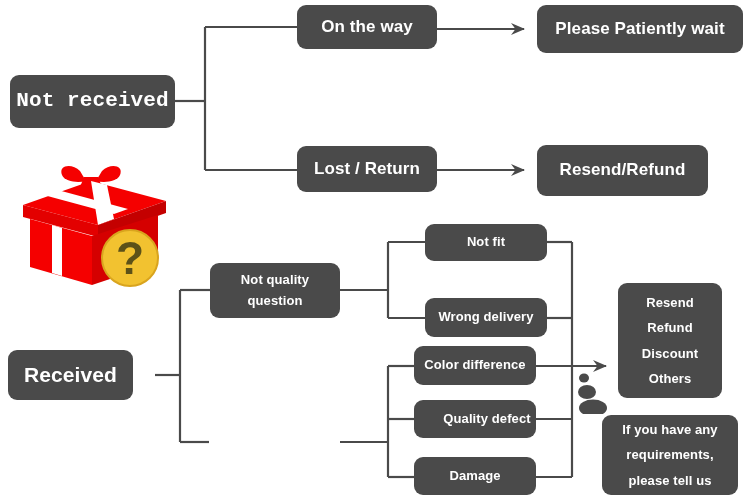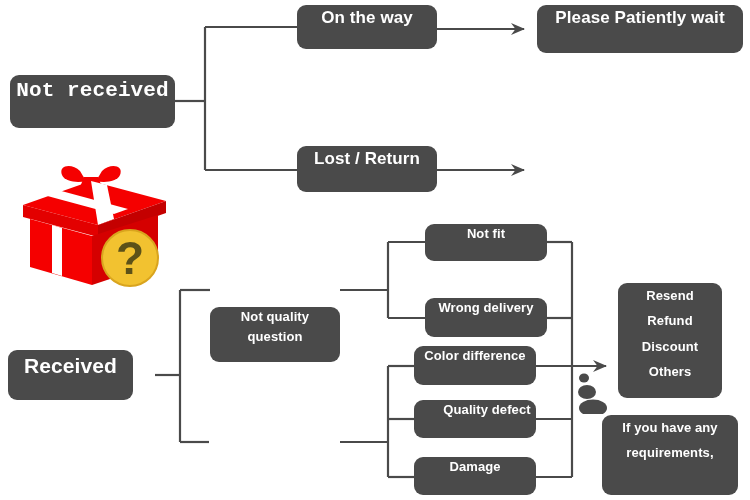--- a/index.html
+++ b/index.html
@@ -29,21 +29,21 @@
   }
   .node {
     position: absolute;
     box-sizing: border-box;
     background: #4a4a4a;
     color: #ffffff;
     border-radius: 9px;
     display: flex;
     flex-direction: column;
     align-items: center;
-    justify-content: flex-start;
+    justify-content: center;
     text-align: center;
     font-weight: bold;
     letter-spacing: 0.1px;
     line-height: 1.55;
     z-index: 5;
   }
   .node .line-text { display: block; }
   .giftbox {
     position: absolute;
     z-index: 6;
@@ -140,26 +140,29 @@
   </div>
 
   <div class="node" style="left:537px; top:5px; width:206px; height:48px; font-size:17px;">
     <span>Please Patiently wait</span>
   </div>
 
   <div class="node" style="left:297px; top:146px; width:140px; height:46px; font-size:17px;">
     <span>Lost / Return</span>
   </div>
 
+  <div class="node" style="left:537px; top:145px; width:171px; height:51px; font-size:17px;">
+    <span>Resend/Refund</span>
+  </div>
 
   <div class="node" style="left:8px; top:350px; width:125px; height:50px; font-size:21px;">
     <span>Received</span>
   </div>
 
-  <div class="node" style="left:210px; top:263px; width:130px; height:55px; font-size:13px;margin-top:44px;">
+  <div class="node" style="left:210px; top:263px; width:130px; height:55px; font-size:13px;">
     <span class="line-text">Not quality</span>
     <span class="line-text">question</span>
   </div>
 
 
   <div class="node" style="left:425px; top:224px; width:122px; height:37px; font-size:13px;">
     <span>Not fit</span>
   </div>
 
   <div class="node" style="left:425px; top:298px; width:122px; height:39px; font-size:13px;">
@@ -181,15 +184,16 @@
   <div class="node" style="left:618px; top:283px; width:104px; height:115px; font-size:13px; line-height:1.95;">
     <span class="line-text">Resend</span>
     <span class="line-text">Refund</span>
     <span class="line-text">Discount</span>
     <span class="line-text">Others</span>
   </div>
 
   <div class="node" style="left:602px; top:415px; width:136px; height:80px; font-size:13px; line-height:1.95;">
     <span class="line-text">If you have any</span>
     <span class="line-text">requirements,</span>
+    <span class="line-text">please tell us</span>
   </div>
 
 </div>
 
 </body></html>

